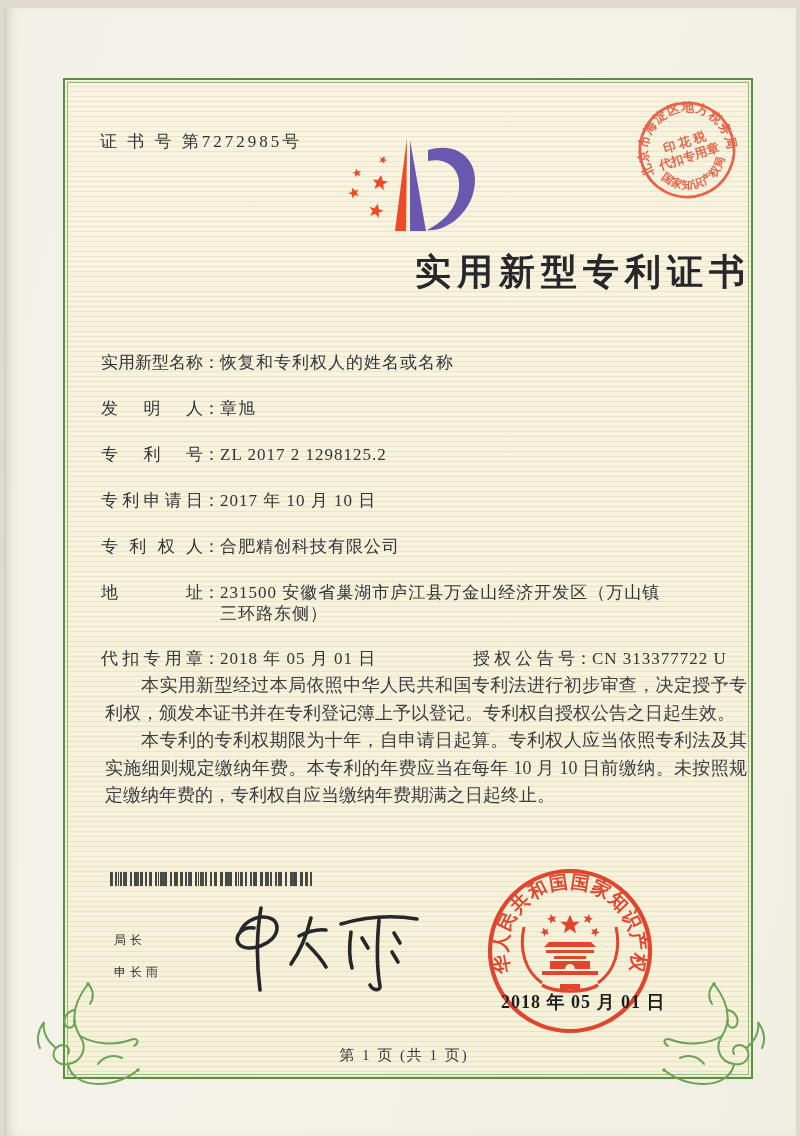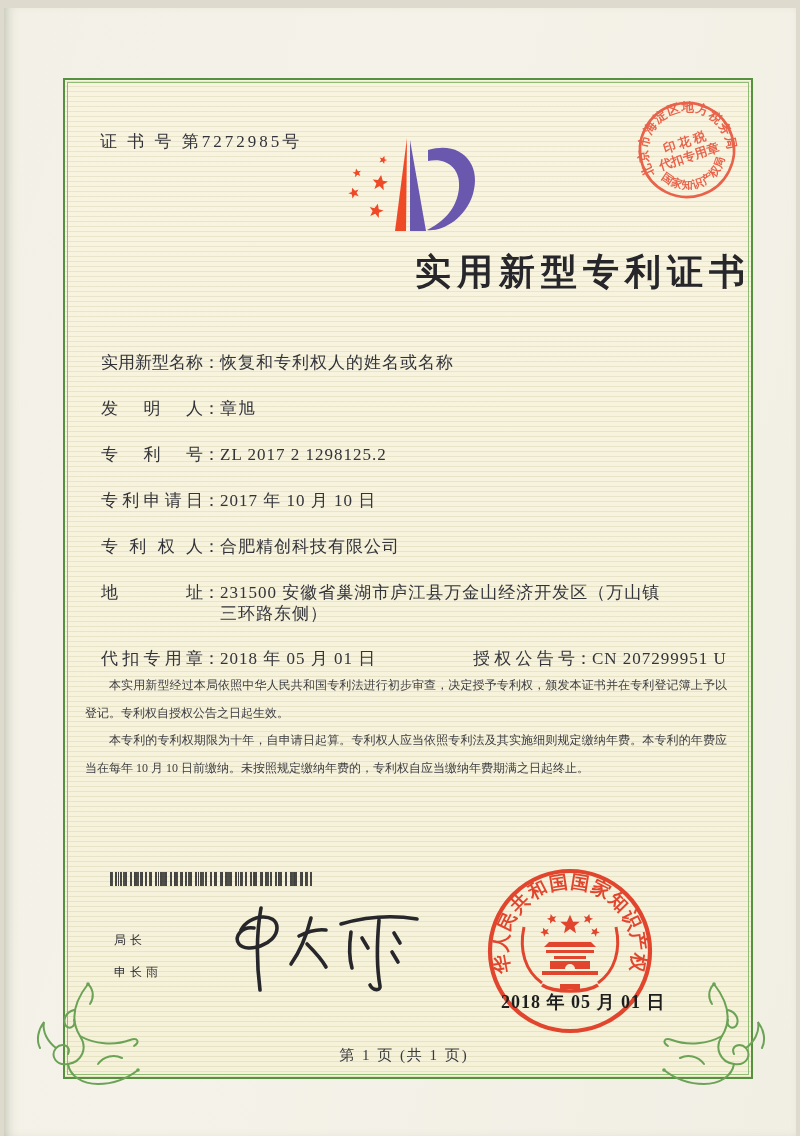--- a/index.html
+++ b/index.html
@@ -20,21 +20,21 @@
          font-size:36px;font-weight:bold;letter-spacing:6px;color:#26262b;}
   .fields{position:absolute;left:36px;right:20px;top:272px;font-size:17px;color:#33333a;}
   .frow{display:flex;line-height:22px;margin-bottom:24px;}
   .flabel{display:inline-block;width:102px;text-align:justify;text-align-last:justify;flex:0 0 102px;font-family:Liberation Serif, serif;}
   .fcolon{flex:0 0 14px;}
   .fvalue{letter-spacing:1px;}
   .addr .fvalue{max-width:452px;line-height:21px;}
   .grant{display:flex;line-height:22px;}
   .grant .gleft{display:flex;width:372px;flex:0 0 372px;}
   .grant .gright{display:flex;}
-  .paras{position:absolute;left:20px;width:642px;top:592px;font-size:12px;line-height:27.5px;
+  .paras{position:absolute;left:40px;width:642px;top:592px;font-size:18px;line-height:27.5px;
          color:#3d3d42;text-align:justify;}
   .paras p{margin:0;text-indent:2em;}
   .barcode{position:absolute;left:45px;top:792px;width:203px;height:14px;
            background:
             repeating-linear-gradient(90deg,#2a2a2a 0 2px,rgba(0,0,0,0) 2px 5px),
             repeating-linear-gradient(90deg,#222 0 1px,rgba(0,0,0,0) 1px 8px),
             repeating-linear-gradient(90deg,#333 0 3px,rgba(0,0,0,0) 3px 13px);
            opacity:.85;}
   .sign-title{position:absolute;left:49px;top:852px;font-size:12px;letter-spacing:4px;color:#2d2d32;}
   .sign-name{position:absolute;left:49px;top:884px;font-size:12px;letter-spacing:4px;color:#2d2d32;}
@@ -156,21 +156,21 @@
       </div>
       <div class="grant">
         <span class="gleft">
           <span class="flabel">代扣专用章</span>
             <span class="fcolon">：</span>
           <span class="fvalue">2018 年 05 月 01 日</span>
         </span>
         <span class="gright">
           <span class="flabel">授权公告号</span>
             <span class="fcolon">：</span>
-          <span class="fvalue">CN 207299951 U</span>
+          <span class="fvalue">CN 313377722 U</span>
         </span>
       </div>
     </div>
 
     <div class="paras">
       <p>本实用新型经过本局依照中华人民共和国专利法进行初步审查，决定授予专利权，颁发本证书并在专利登记簿上予以登记。专利权自授权公告之日起生效。</p>
       <p>本专利的专利权期限为十年，自申请日起算。专利权人应当依照专利法及其实施细则规定缴纳年费。本专利的年费应当在每年 10 月 10 日前缴纳。未按照规定缴纳年费的，专利权自应当缴纳年费期满之日起终止。</p>
     </div>
 
     <div class="barcode"></div>

